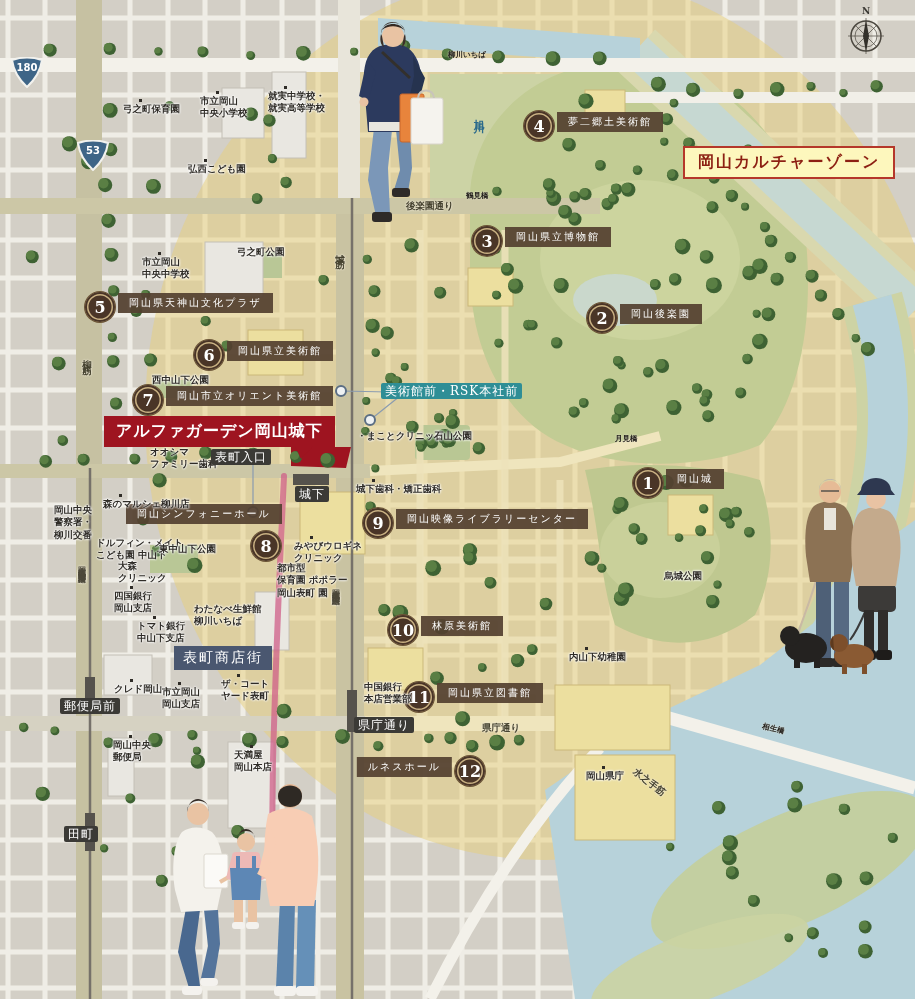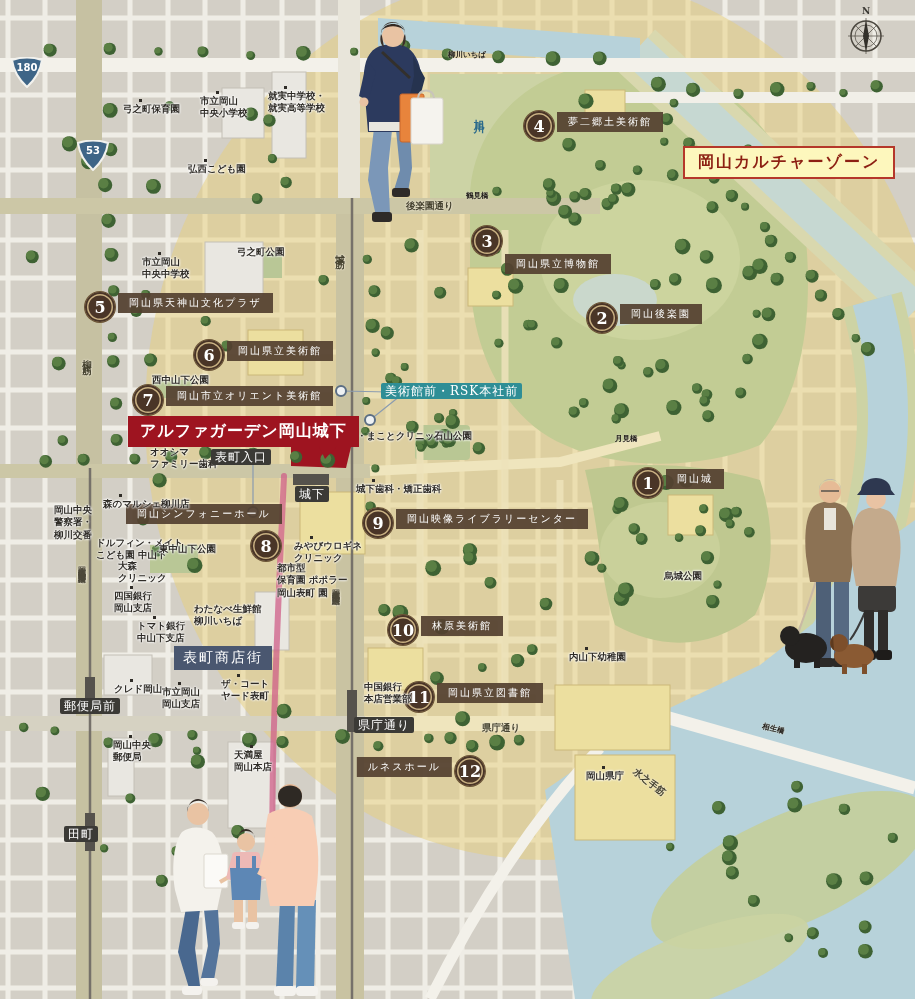--- a/index.html
+++ b/index.html
@@ -1212,21 +1212,21 @@
       <rect x="70" y="196" width="5" height="10" fill="#7d4f2b"></rect>
     </g>
   </svg>
 
   <div class="layer" id="labels">
       <div class="badge" style="left: 648px; top: 483px;">1</div>
       <div class="lm-label" style="left: 666px; top: 469px;">岡山城</div>
       <div class="badge" style="left: 602px; top: 318px;">2</div>
       <div class="lm-label" style="left: 620px; top: 304px;">岡山後楽園</div>
       <div class="badge" style="left: 487px; top: 241px;">3</div>
-      <div class="lm-label" style="left: 505px; top: 227px; margin-top: 27px;">岡山県立博物館</div>
+      <div class="lm-label" style="left: 505px; top: 227px;">岡山県立博物館</div>
       <div class="badge" style="left: 539px; top: 126px;">4</div>
       <div class="lm-label" style="left: 557px; top: 112px;">夢二郷土美術館</div>
       <div class="badge" style="left: 100px; top: 307px;">5</div>
       <div class="lm-label" style="left: 118px; top: 293px;">岡山県天神山文化プラザ</div>
       <div class="badge" style="left: 209px; top: 355px;">6</div>
       <div class="lm-label" style="left: 227px; top: 341px;">岡山県立美術館</div>
       <div class="badge" style="left: 148px; top: 400px;">7</div>
       <div class="lm-label" style="left: 166px; top: 386px;">岡山市立オリエント美術館</div>
       <div class="badge" style="left: 266px; top: 546px;">8</div>
       <div class="lm-label" style="left: 126px; top: 504px;">岡山シンフォニーホール</div>
@@ -1384,21 +1384,21 @@
       <div class="bridgelbl" style="left: 762px; top: 724px; transform: rotate(14deg);">相生橋</div>
       <div class="shield" style="left: 27px; top: 73px;"><svg width="34" height="32" viewBox="0 0 34 32">
           <path d="M2,3 Q17,-2 32,3 Q30,18 17,30 Q4,18 2,3 Z" fill="#3e6587" stroke="#f2f2ee" stroke-width="2"></path>
         </svg><span class="num">180</span></div>
       <div class="shield" style="left: 93px; top: 156px;"><svg width="34" height="32" viewBox="0 0 34 32">
           <path d="M2,3 Q17,-2 32,3 Q30,18 17,30 Q4,18 2,3 Z" fill="#3e6587" stroke="#f2f2ee" stroke-width="2"></path>
         </svg><span class="num">53</span></div>
     </div>
 
   <div class="zone-label" style="left:683px;top:146px;">岡山カルチャーゾーン</div>
-  <div class="property" style="left:128px;top:416px;">アルファガーデン岡山城下</div>
+  <div class="property" style="left:104px;top:416px;">アルファガーデン岡山城下</div>
   <div class="street-label" style="left:174px;top:646px;">表町商店街</div>
   <div class="riverlbl" style="left:470px;top:110px;">旭川</div>
 
   <div class="compass" style="left:845px;top:8px;">
     <span class="n">N</span>
     <svg width="42" height="50" viewBox="0 0 42 50">
       <circle cx="21" cy="28" r="15" fill="none" stroke="#4a463e" stroke-width="1.5"></circle>
       <circle cx="21" cy="28" r="11" fill="none" stroke="#4a463e" stroke-width="0.7"></circle>
       <path d="M21,10 V46 M3,28 H39 M10,17 L32,39 M32,17 L10,39" stroke="#4a463e" stroke-width="0.7"></path>
       <polygon points="21,12 24,28 21,44 18,28" fill="#33302a"></polygon>

